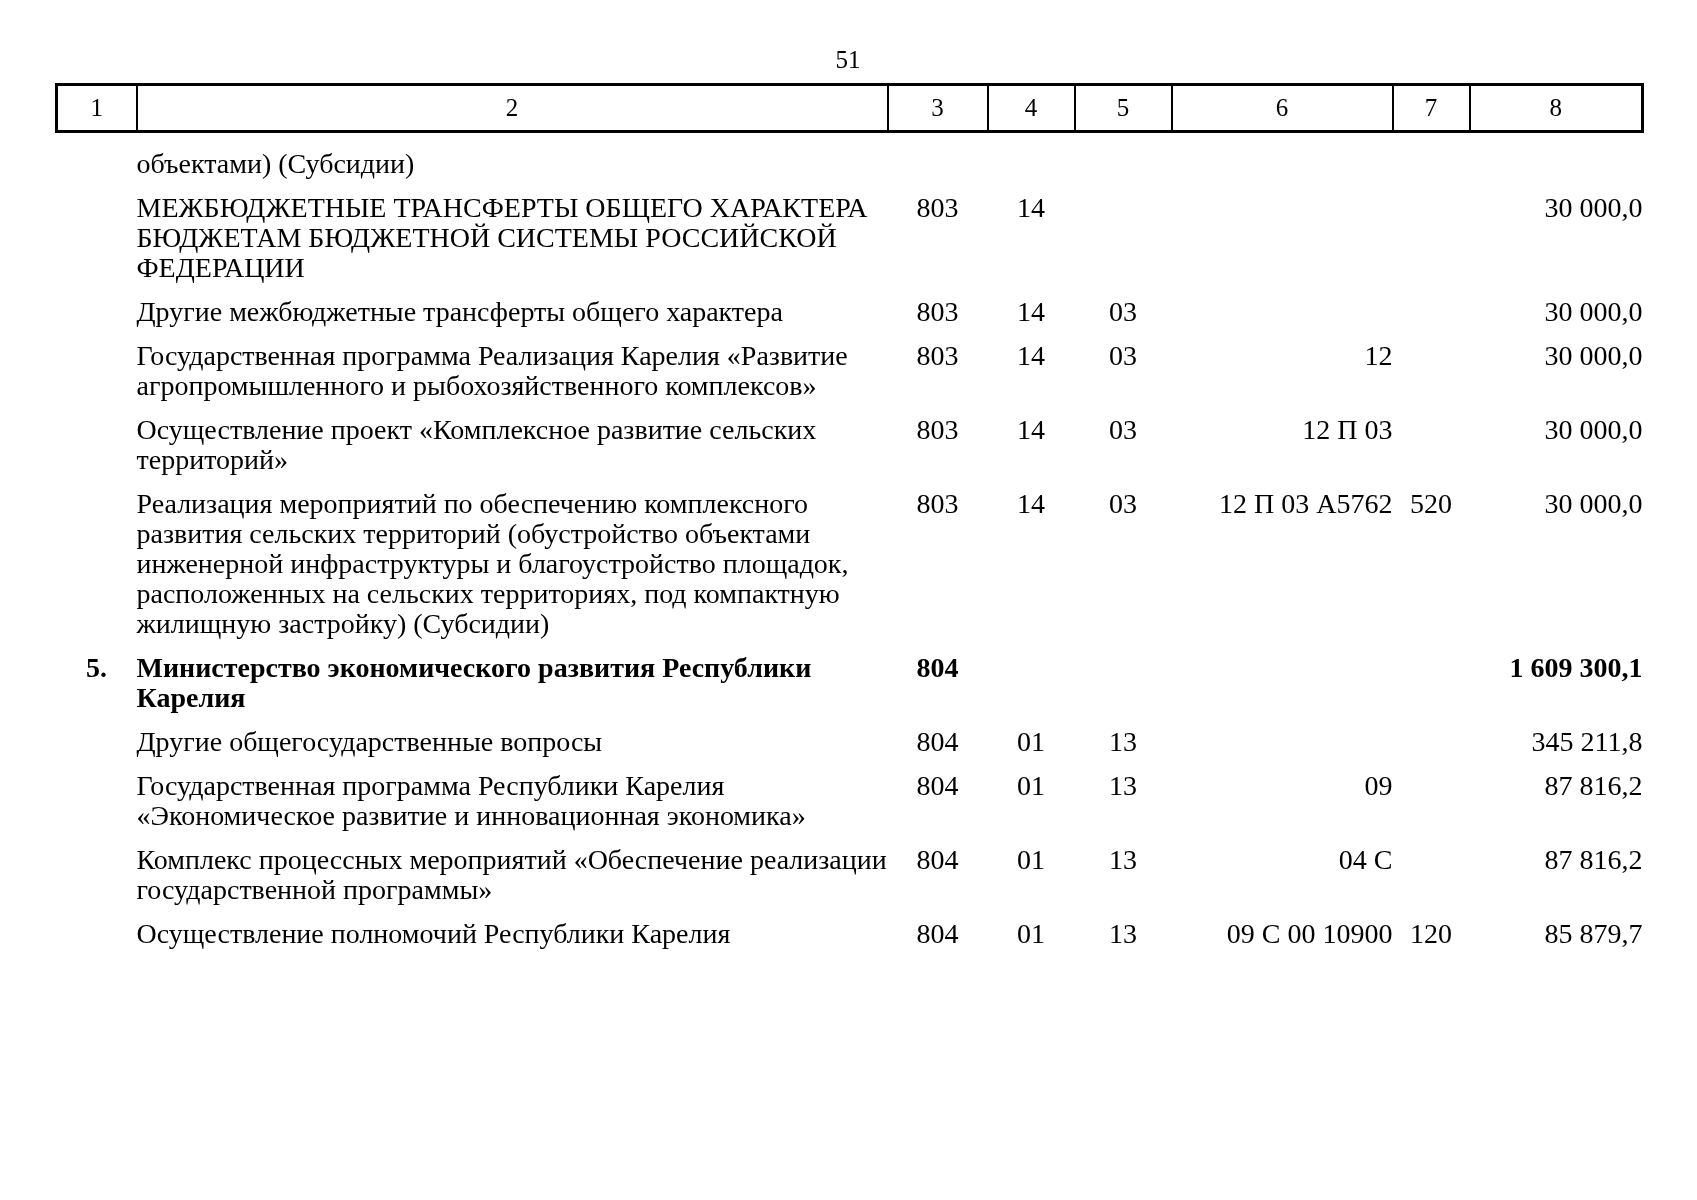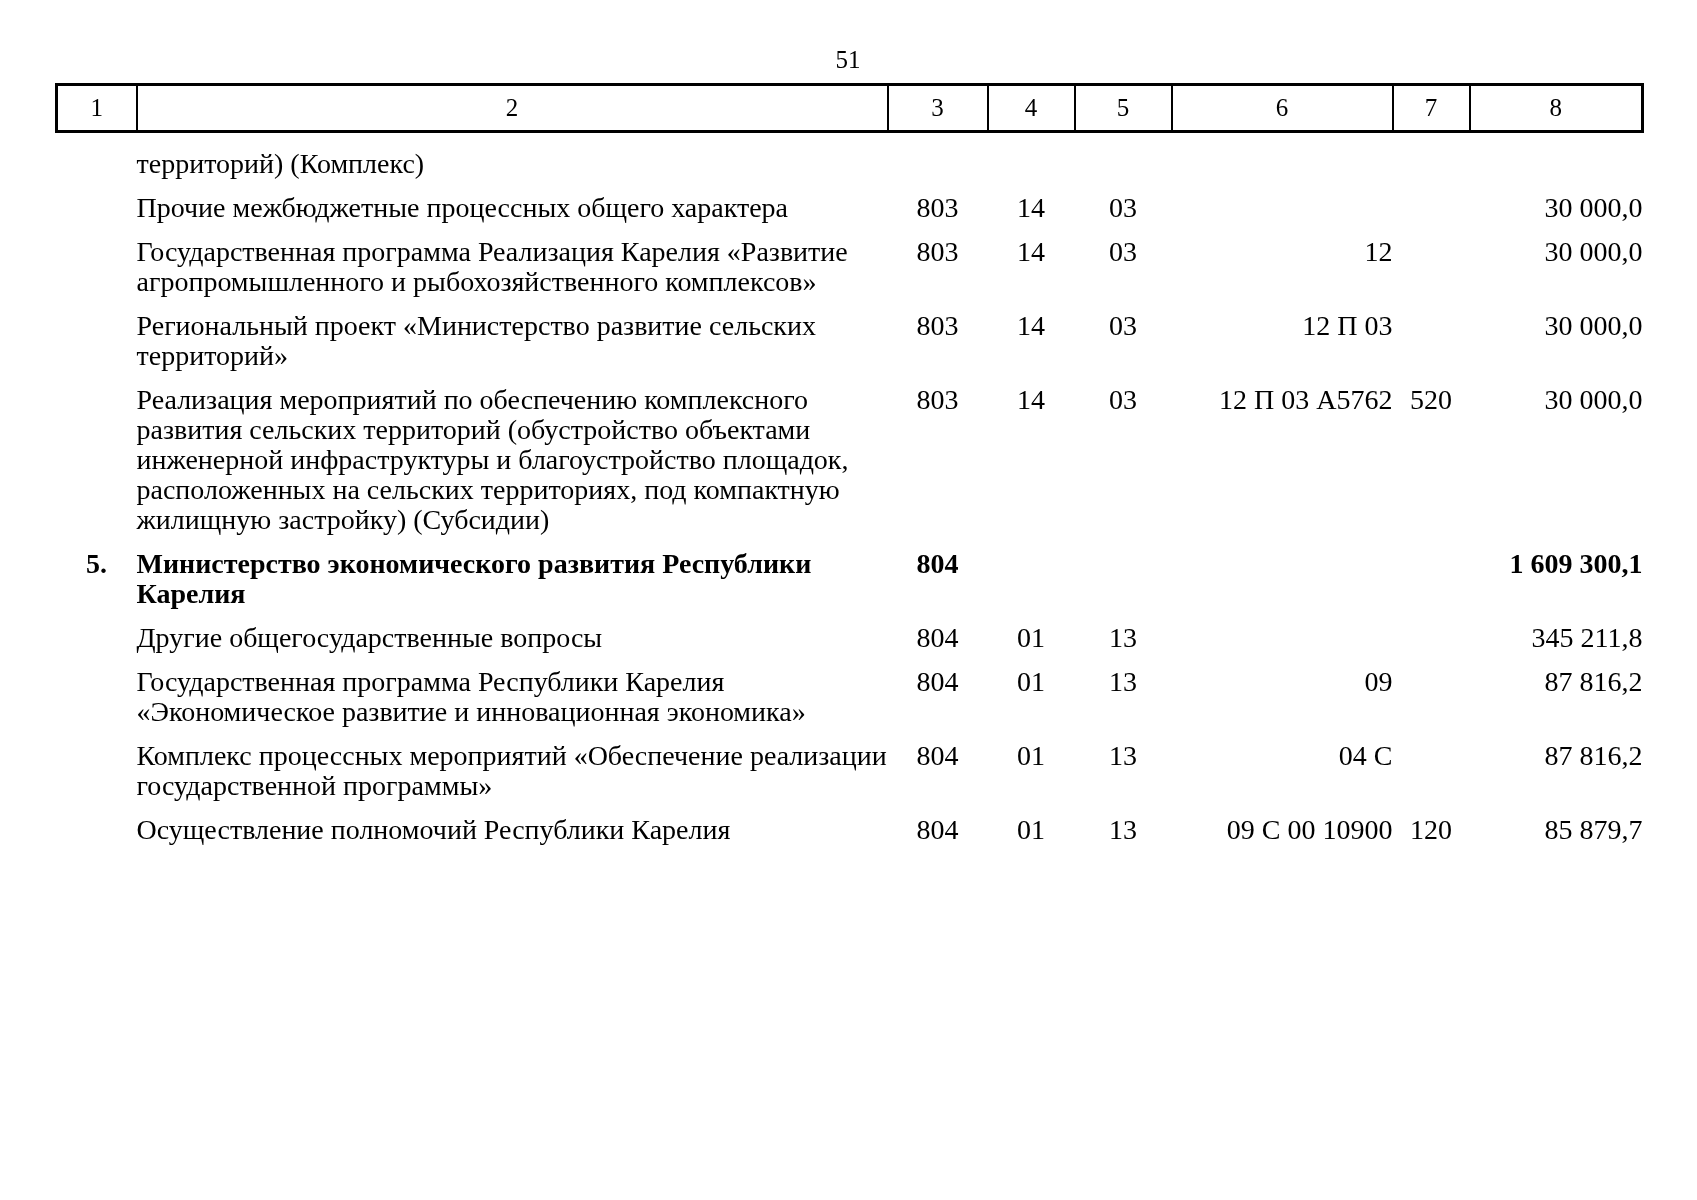--- a/index.html
+++ b/index.html
@@ -62,51 +62,61 @@
         <th>4</th>
         <th>5</th>
         <th>6</th>
         <th>7</th>
         <th>8</th>
       </tr>
     </thead>
     <tbody id="rows">
         <tr>
       <td class="c1"></td>
-      <td class="c2">территорий) (Комплекс)</td>
+      <td class="c2">объектами) (Субсидии)</td>
       <td class="c3"></td>
       <td class="c4"></td>
       <td class="c5"></td>
       <td class="c6"></td>
       <td class="c7"></td>
       <td class="c8"></td>
     </tr>
         <tr>
       <td class="c1"></td>
-      <td class="c2">Прочие межбюджетные процессных общего характера</td>
+      <td class="c2">МЕЖБЮДЖЕТНЫЕ ТРАНСФЕРТЫ ОБЩЕГО ХАРАКТЕРА БЮДЖЕТАМ БЮДЖЕТНОЙ СИСТЕМЫ РОССИЙСКОЙ ФЕДЕРАЦИИ</td>
+      <td class="c3">803</td>
+      <td class="c4">14</td>
+      <td class="c5"></td>
+      <td class="c6"></td>
+      <td class="c7"></td>
+      <td class="c8">30 000,0</td>
+    </tr>
+        <tr>
+      <td class="c1"></td>
+      <td class="c2">Другие межбюджетные трансферты общего характера</td>
       <td class="c3">803</td>
       <td class="c4">14</td>
       <td class="c5">03</td>
       <td class="c6"></td>
       <td class="c7"></td>
       <td class="c8">30 000,0</td>
     </tr>
         <tr>
       <td class="c1"></td>
       <td class="c2">Государственная программа Реализация Карелия «Развитие агропромышленного и рыбохозяйственного комплексов»</td>
       <td class="c3">803</td>
       <td class="c4">14</td>
       <td class="c5">03</td>
       <td class="c6">12</td>
       <td class="c7"></td>
       <td class="c8">30 000,0</td>
     </tr>
         <tr>
       <td class="c1"></td>
-      <td class="c2">Региональный проект «Министерство развитие сельских территорий»</td>
+      <td class="c2">Осуществление проект «Комплексное развитие сельских территорий»</td>
       <td class="c3">803</td>
       <td class="c4">14</td>
       <td class="c5">03</td>
       <td class="c6">12 П 03</td>
       <td class="c7"></td>
       <td class="c8">30 000,0</td>
     </tr>
         <tr>
       <td class="c1"></td>
       <td class="c2">Реализация мероприятий по обеспечению комплексного развития сельских территорий (обустройство объектами инженерной инфраструктуры и благоустройство площадок, расположенных на сельских территориях, под компактную жилищную застройку) (Субсидии)</td>

